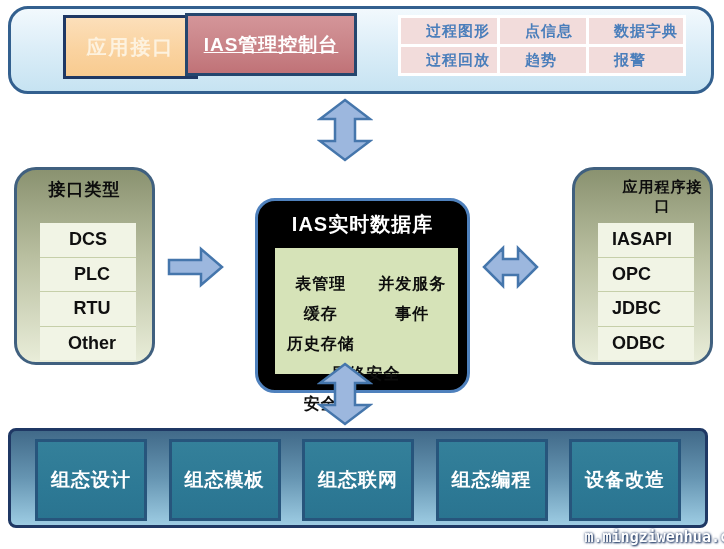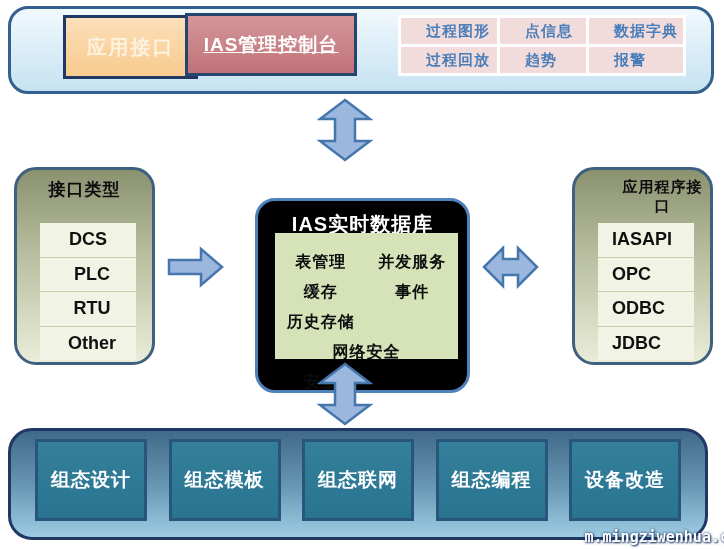--- a/index.html
+++ b/index.html
@@ -62,38 +62,38 @@
   
   .center-panel{
     position:absolute;left:255px;top:170px;width:209px;height:189px;
     border:3px solid #4f81bd;border-radius:20px;background:#000000;margin-top:28px;
   }
   .center-title{
     margin-top:10px;text-align:center;color:#ffffff;
     font-weight:bold;font-size:20px;letter-spacing:1px;
   }
   .center-inner{
-    position:absolute;left:17px;top:32px;width:183px;height:126px;
+    position:absolute;left:17px;top:47px;width:183px;height:126px;
     background:#d6e3b8;display:grid;grid-template-columns:1fr 1fr;
-    grid-auto-rows:30px;align-items:center;padding-top:14px;box-sizing:border-box;
+    grid-auto-rows:30px;align-items:center;padding-top:21px;box-sizing:border-box;
   }
   .feature-cell{
     text-align:center;font-weight:bold;font-size:16px;color:#0d0d0d;letter-spacing:1px;
   }
   .feature-cell.wide{grid-column:1/3;}
   
   .arrow{position:absolute;}
   .arrow-v-top{left:317px;top:98px;}
   .arrow-v-bottom{left:317px;top:362px;}
   .arrow-right{left:167px;top:246px;}
   .arrow-lr{left:482px;top:245px;}
   
   .bottom-bar{
-    position:absolute;left:8px;top:428px;width:700px;height:112px;
-    border:3px solid #1f3864;border-radius:24px;
+    position:absolute;left:8px;top:428px;width:700px;height:100px;
+    border:3px solid #1f3864;border-radius:8px;
     background:linear-gradient(180deg,#416a89 0%,#6695b2 50%,#9dcce3 100%);
     display:flex;justify-content:space-between;align-items:flex-start;
     padding:8px 24px 0;box-sizing:border-box;text-align:right;
   }
   .config-box{
     width:112px;height:82px;border:3px solid #27557c;
     background:linear-gradient(180deg,#34809a 0%,#2d7995 60%,#2a7490 100%);
     color:#ffffff;font-weight:bold;font-size:19px;letter-spacing:1px;
     display:flex;align-items:center;justify-content:center;box-sizing:border-box;
   }
@@ -160,22 +160,22 @@
 
   <svg class="arrow arrow-lr" width="57" height="44" viewBox="0 0 57 44">
     <path d="M21 3 L2 22 L21 41 V30 H36 V41 L55 22 L36 3 V14 H21 Z" fill="#9cb7de" stroke="#4576ac" stroke-width="2.5"></path>
   </svg>
 
   <div class="side-panel right">
     <div class="side-title">应用程序接口</div>
     <div class="side-list">
       <div class="list-item">IASAPI</div>
       <div class="list-item">OPC</div>
+      <div class="list-item">JDBC</div>
       <div class="list-item">ODBC</div>
-      <div class="list-item">JDBC</div>
     </div>
   </div>
 
   <svg class="arrow arrow-v-bottom" width="56" height="64" viewBox="0 0 56 64">
     <path d="M28 2 L53 21 H38 V43 H53 L28 62 L3 43 H18 V21 H3 Z" fill="#9cb7de" stroke="#4576ac" stroke-width="2.5"></path>
   </svg>
 
   <div class="bottom-bar">
     <div class="config-box">组态设计</div>
     <div class="config-box">组态模板</div>

